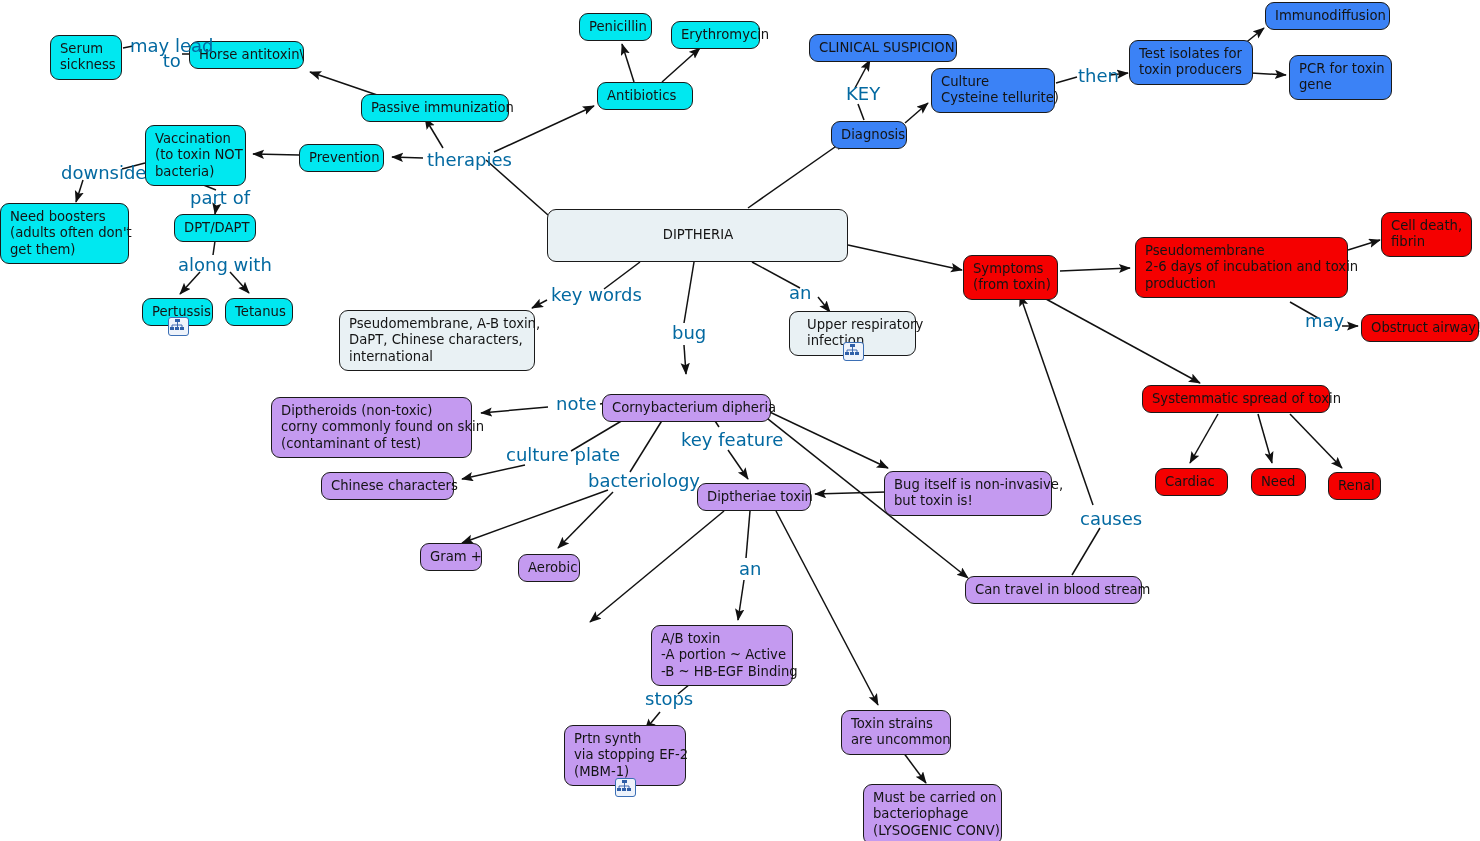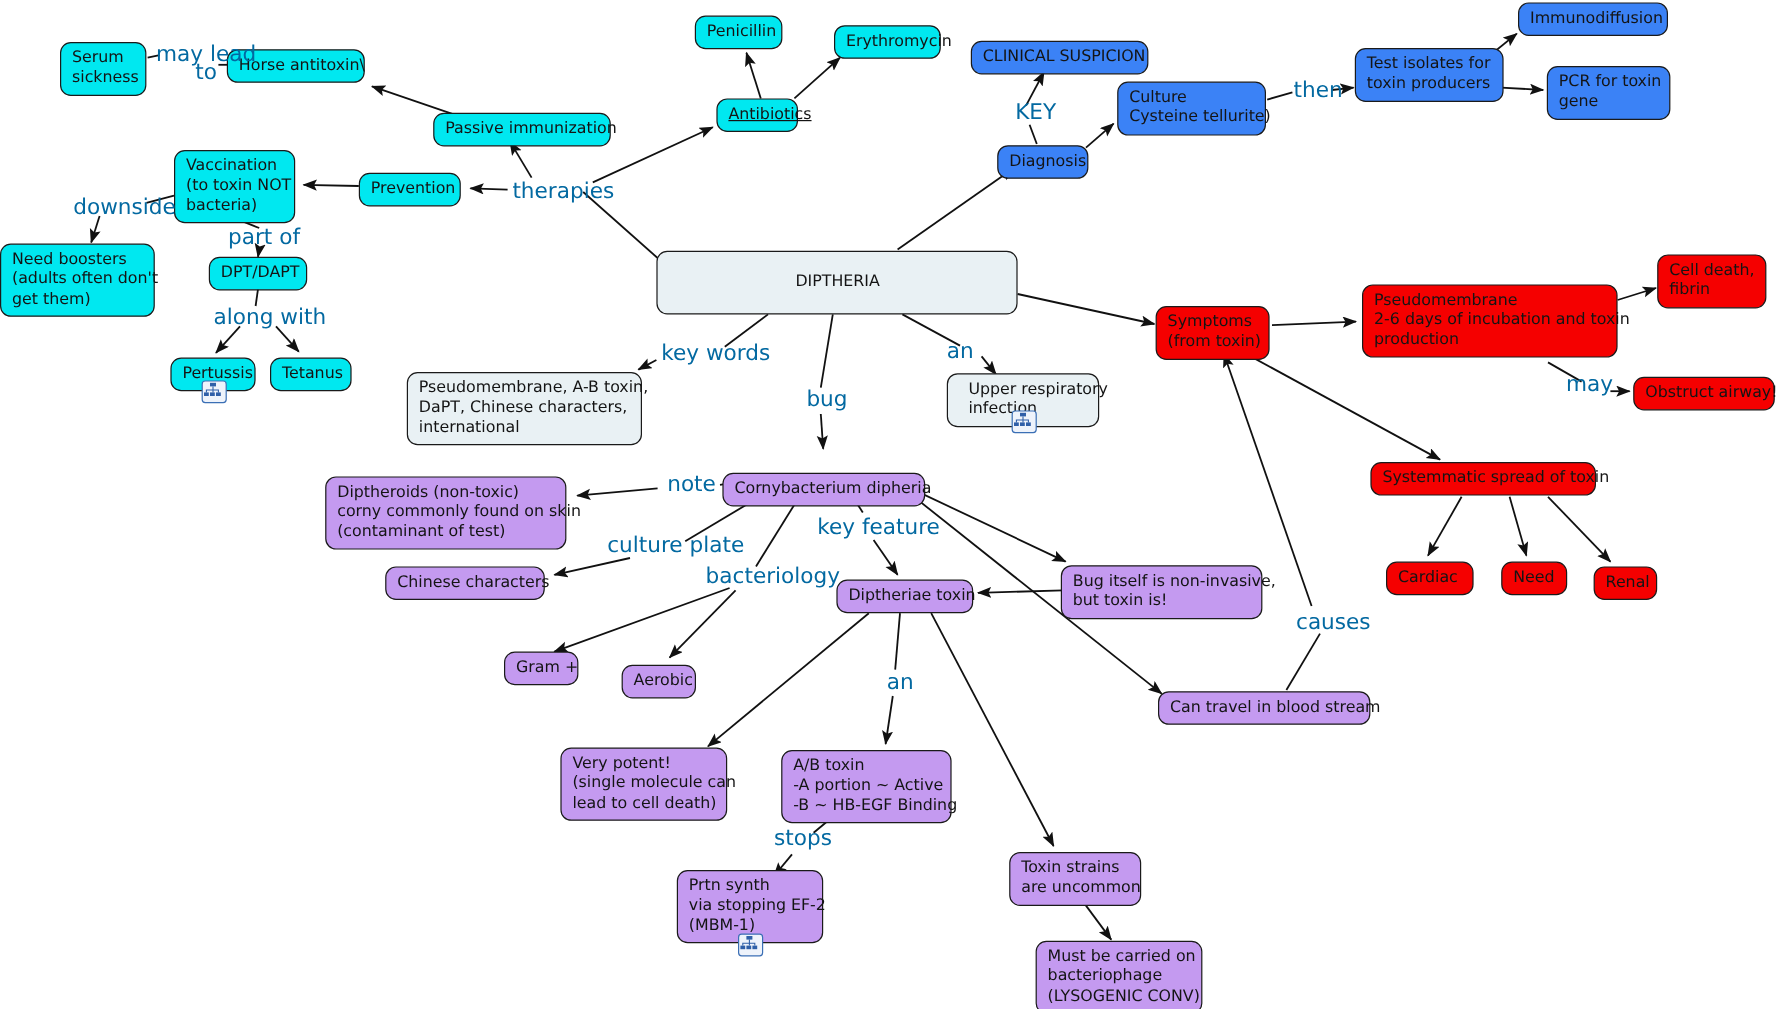--- a/index.html
+++ b/index.html
@@ -197,25 +197,25 @@
         <rect x="6" y="1" width="5" height="3" fill="#2f5fa8"></rect>
         <rect x="1" y="9" width="4" height="3" fill="#2f5fa8"></rect>
         <rect x="6" y="9" width="4" height="3" fill="#2f5fa8"></rect>
         <rect x="11" y="9" width="4" height="3" fill="#2f5fa8"></rect>
         <path d="M8.5,4 L8.5,7 M3,9 L3,7 L13,7 L13,9 M8.5,7 L8.5,9" stroke="#2f5fa8" stroke-width="0.9" fill="none"></path>
       </svg>
   </div>
 
   <div class="node cyan" style="left:225px;top:298px;width:68px;">Tetanus</div>
 
-  <div class="node cyan" style="left:597px;top:82px;width:68px;text-decoration:underline;">Antibiotics</div>
+  <div class="node cyan" style="left:597px;top:82px;width:96px;">Antibiotics</div>
 
   <div class="node cyan" style="left:579px;top:13px;width:73px;">Penicillin</div>
 
-  <div class="node cyan" style="left:671px;top:21px;width:89px;margin-left:24px;">Erythromycin</div>
+  <div class="node cyan" style="left:671px;top:21px;width:89px;">Erythromycin</div>
 
   <div class="node orange" style="left:809px;top:34px;width:148px;">CLINICAL SUSPICION</div>
 
   <div class="lbl" style="left:846px;top:86px;">KEY</div>
 
   <div class="node orange" style="left:831px;top:121px;width:76px;">Diagnosis</div>
 
   <div class="node orange" style="left:931px;top:68px;width:124px;">Culture
 Cysteine tellurite)</div>
 
@@ -297,23 +297,20 @@
 
   <div class="node purple" style="left:697px;top:483px;width:114px;">Diptheriae toxin</div>
 
   <div class="node purple" style="left:884px;top:471px;width:168px;">Bug itself is non-invasive,
 but toxin is!</div>
 
   <div class="lbl" style="left:1080px;top:511px;">causes</div>
 
   <div class="node purple" style="left:965px;top:576px;width:177px;">Can travel in blood stream</div>
 
-  <div class="node purple" style="left:467px;top:623px;width:139px;">Very potent!
-(single molecule can
-lead to cell death)</div>
 
   <div class="lbl" style="left:739px;top:561px;">an</div>
 
   <div class="node purple" style="left:651px;top:625px;width:142px;">A/B toxin
 -A portion ~ Active
 -B ~ HB-EGF Binding</div>
 
   <div class="lbl" style="left:645px;top:691px;">stops</div>
 
   <div class="node purple" style="left:564px;top:725px;width:122px;">Prtn synth

